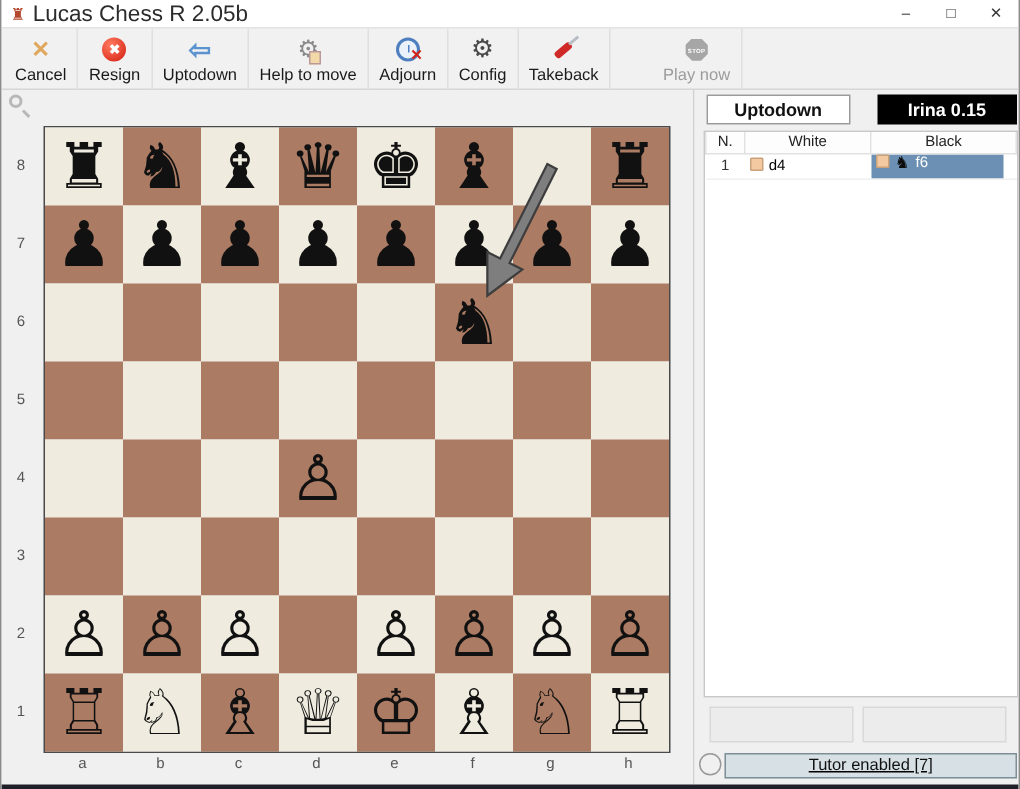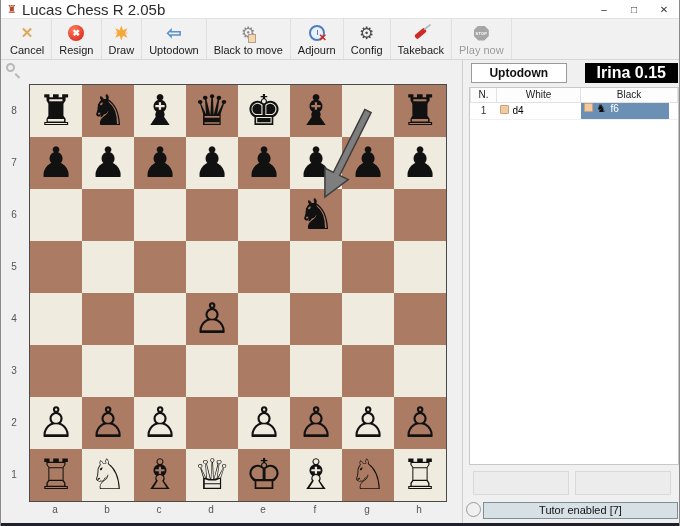--- a/index.html
+++ b/index.html
@@ -14,21 +14,21 @@
   
   .titlebar { height:18px; background:#ffffff; display:flex; align-items:center; padding-left:6px; gap:5px; }
   .title-icon { font-family:"DejaVu Sans",sans-serif; font-size:11px; color:#b5472e; line-height:1; }
   .title-text { font-size:15px; color:#2b2b2b; }
   .win-controls { margin-left:auto; display:flex; height:100%; }
   .win-btn { width:30px; height:100%; display:flex; align-items:center; justify-content:center; font-size:10px; color:#333; }
 
   
   .toolbar { height:42px; background:#f1f1f1; border-top:1px solid #e3e3e3; border-bottom:1px solid #d6d6d6; display:flex; align-items:stretch; padding-left:2px; }
   .tbtn { display:flex; flex-direction:column; align-items:center; justify-content:center; padding:2px 7px 1px; border-right:1px solid #e0e0e0; font-size:11px; color:#1a1a1a; white-space:nowrap; }
-  .tbtn.disabled { color:#9b9b9b; }
+  .tbtn.disabled { color:#9b9b9b;margin-left:28px; }
   .ico { height:19px; display:flex; align-items:center; justify-content:center; margin-bottom:1px; position:relative; }
 
   .i-cancel { color:#e0a85f; font-weight:bold; font-size:15px; }
   .i-circle { width:16px; height:16px; border-radius:50%; display:flex; align-items:center; justify-content:center; }
   .i-resign { background:radial-gradient(circle at 35% 30%, #ff7a5e, #d31c10); color:#fff; font-size:9px; font-weight:bold; }
   .i-star { width:15px; height:15px; background:#f6a93b;
     clip-path:polygon(50% 0,61% 32%,91% 18%,76% 47%,100% 50%,76% 53%,91% 82%,61% 68%,50% 100%,39% 68%,9% 82%,24% 53%,0 50%,24% 47%,9% 18%,39% 32%); }
   .i-takeback { color:#5b93cf; font-size:18px; font-weight:bold; line-height:1; }
   .i-gear { color:#8a8a8a; font-size:16px; line-height:1; font-family:"DejaVu Sans",sans-serif; }
   .i-gear.dark { color:#4a4a4a; font-size:17px; }
@@ -59,36 +59,36 @@
   .piece { font-family:"DejaVu Sans",sans-serif; font-size:42px; line-height:52px; color:#111; }
   #rank-labels { position:absolute; left:6px; top:24px; width:14px; }
   #rank-labels div { height:52px; display:flex; align-items:center; justify-content:center; font-size:10px; color:#555; }
   #file-labels { position:absolute; left:28px; top:444px; display:flex; }
   #file-labels div { width:52px; text-align:center; font-size:10px; color:#555; }
   #arrow-svg { position:absolute; left:29px; top:25px; pointer-events:none; }
 
   .right-panel { flex:1; display:flex; flex-direction:column; background:#f0f0f0; position:relative; }
   .engine-row { display:flex; gap:18px; margin:3px 1px 4px 8px; height:20px; }
   .uptodown-btn { flex:1; background:#fff; border:1px solid #9a9a9a; display:flex; align-items:center; justify-content:center; font-size:12px; font-weight:bold; color:#111; }
-  .engine-btn { flex:1; background:#000; color:#fff; display:flex; align-items:center; justify-content:center; font-size:16px; font-weight:bold; }
+  .engine-btn { flex:1; background:#000; color:#fff; display:flex; align-items:center; justify-content:center; font-size:12px; font-weight:bold; }
 
   .move-area { margin-left:6px; background:#fff; border:1px solid #c8c8c8; flex:1; overflow:hidden; }
   table.moves { width:100%; border-collapse:collapse; font-size:10px; table-layout:fixed; }
   table.moves col.c-n { width:26px; } table.moves col.c-w { width:84px; }
   table.moves th { font-weight:normal; color:#222; border:1px solid #e2e2e2; border-top:none; height:14px; background:#fdfdfd; }
   table.moves td { height:16px; border-bottom:1px solid #f0f0f0; vertical-align:middle; }
   td.n-cell { text-align:center; color:#333; }
   .mv { display:flex; align-items:flex-start; gap:4px; padding-left:3px; }
   .book-sq { width:9px; height:9px; background:#f3c9a2; border:1px solid #caa27a; border-radius:1px; flex:none; }
   .black-hl { background:#6b90b3; color:#fff; width:88px; height:16px; }
   .black-hl .pc { font-family:"DejaVu Sans",sans-serif; font-size:11px; color:#0c0c0c; line-height:1; }
 
   .clock-row { display:flex; gap:6px; margin:6px 8px 0 10px; height:24px; }
   .clock-box { flex:1; background:#ececec; border:1px solid #d9d9d9; }
-  .tutor-row { display:flex; align-items:center; margin:6px 1px 4px 20px; height:18px; position:relative; }
+  .tutor-row { display:flex; align-items:center; margin:6px 1px 4px 20px; height:18px; position:relative;text-decoration:underline; }
   .spin-circle { position:absolute; left:-17px; top:1px; width:15px; height:15px; border:1px solid #999; border-radius:50%; background:#f0f0f0; }
   .tutor-btn { flex:1; height:17px; background:#d7e1e5; border:1px solid #7d8f96; display:flex; align-items:center; justify-content:center; font-size:11px; color:#111; }
 </style>
 </head>
 <body>
 
 <div class="window">
 
   <div class="titlebar">
     <span class="title-icon">♜</span>
@@ -105,32 +105,26 @@
       <span class="ico i-cancel">✕</span>
       <span>Cancel</span>
     </div>
     <div class="tbtn">
       <span class="ico">
           <span class="i-circle i-resign">✖</span>
         </span>
       <span>Resign</span>
     </div>
     <div class="tbtn">
-      <span class="ico">
-          <span class="i-star"></span>
-        </span>
-      <span>Draw</span>
-    </div>
-    <div class="tbtn">
       <span class="ico i-takeback">⇦</span>
       <span>Uptodown</span>
     </div>
     <div class="tbtn">
       <span class="ico i-gear">⚙<span class="i-note"></span></span>
-      <span>Black to move</span>
+      <span>Help to move</span>
     </div>
     <div class="tbtn">
       <span class="ico">
           <span class="i-circle i-adjourn">
             <span class="x">✕</span>
           </span>
         </span>
       <span>Adjourn</span>
     </div>
     <div class="tbtn">

